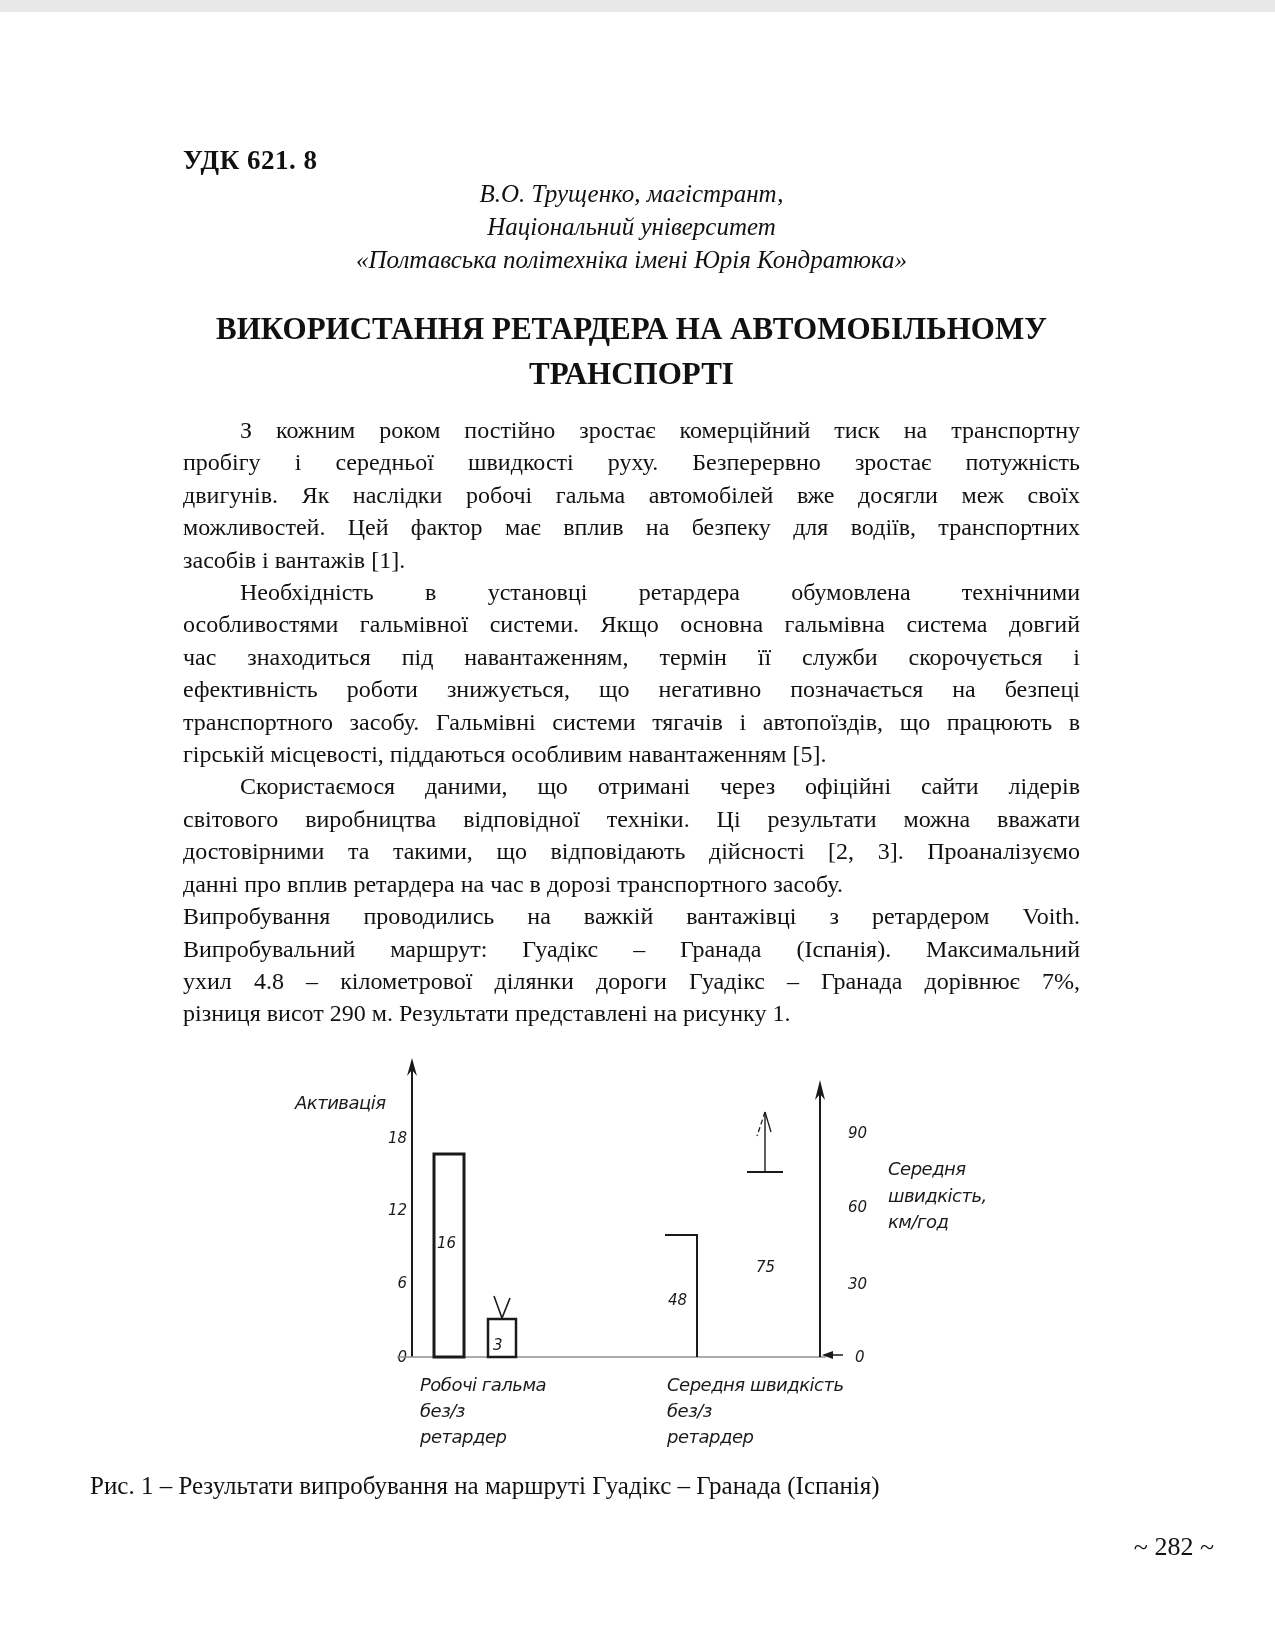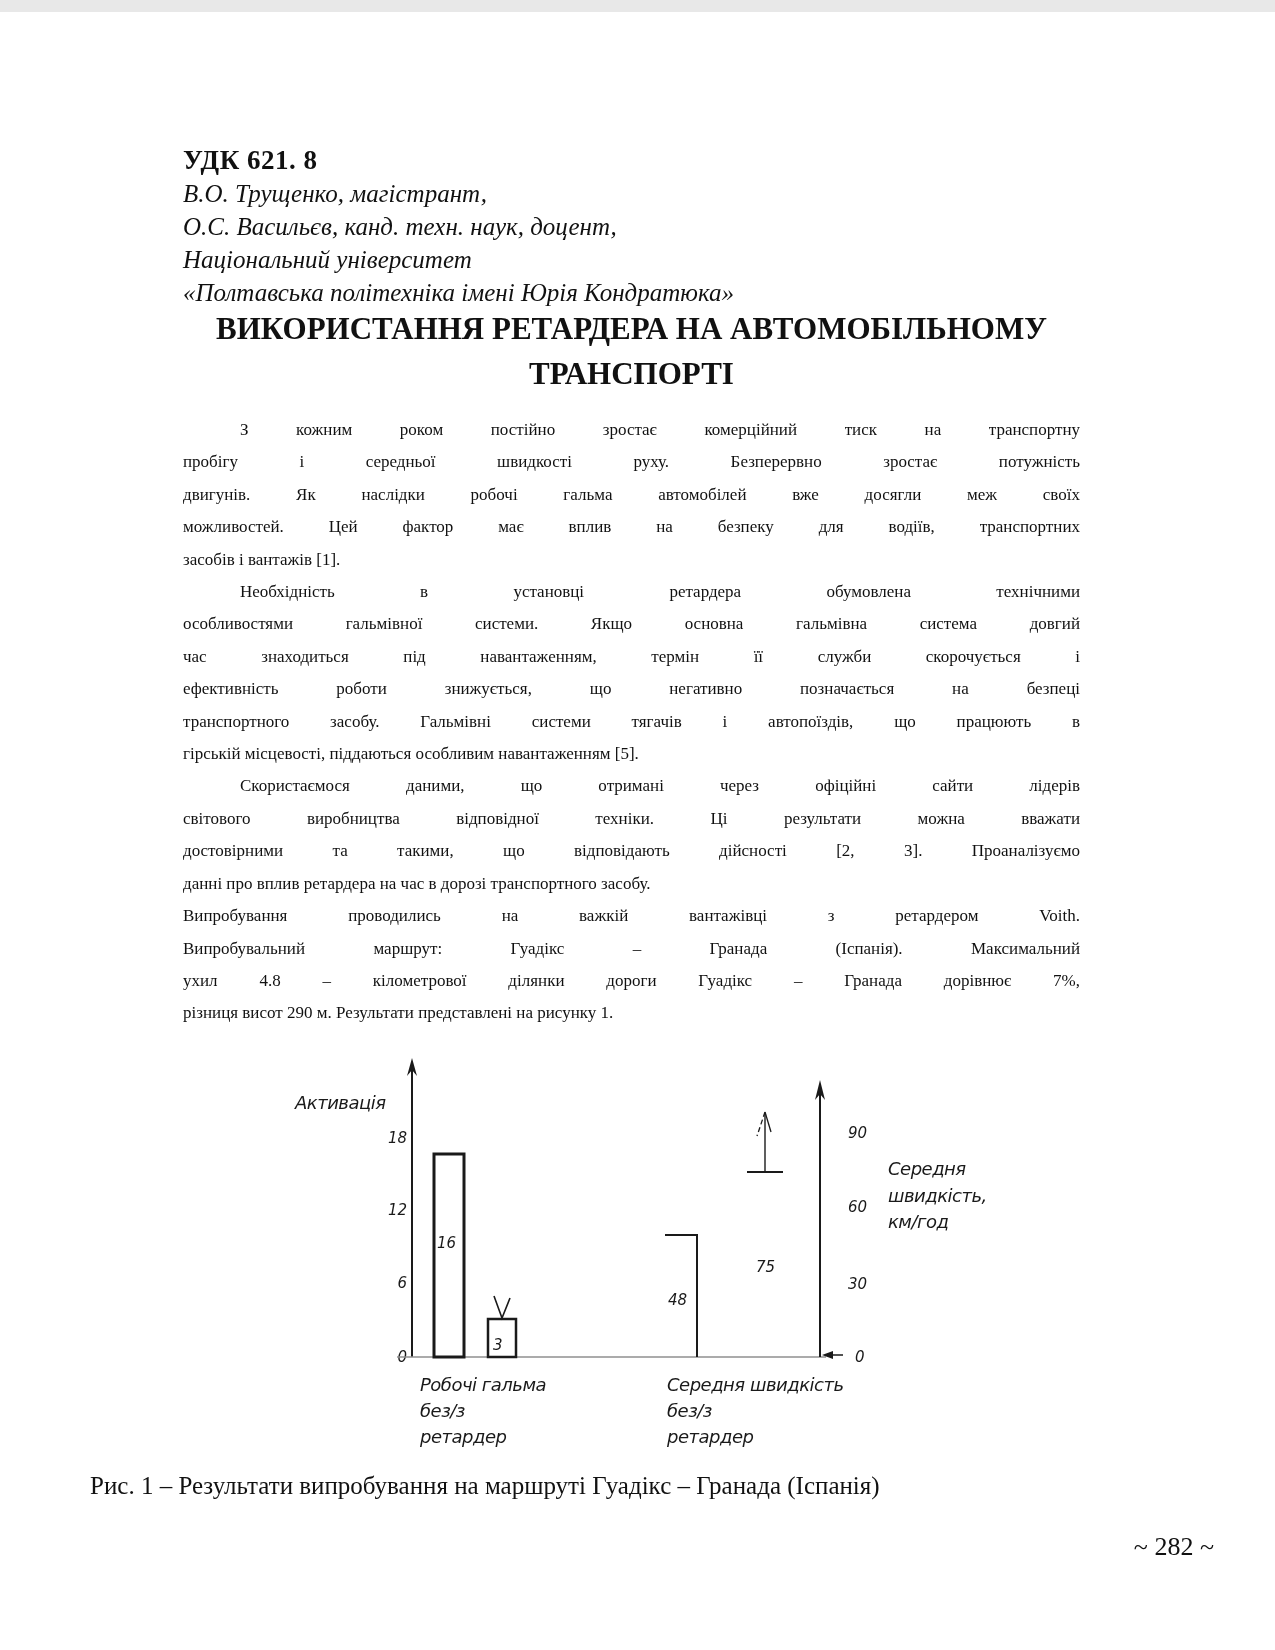--- a/index.html
+++ b/index.html
@@ -7,30 +7,30 @@
     position:relative; width:1275px; height:1650px; margin:12px auto;
     background:#ffffff; overflow:hidden;
     font-family:"Liberation Serif", serif; color:#111;
   }
   .udc {
     position:absolute; left:183px; top:133px;
     font-size:27px; font-weight:bold; letter-spacing:0.5px;
   }
   .authors {
     position:absolute; left:183px; top:165px; width:897px;
-    text-align:left; font-style:italic; font-size:25px; line-height:33px;
+    text-align:center; font-style:italic; font-size:25px; line-height:33px;
   }
   .title {
     position:absolute; left:183px; top:294px; width:897px;
     text-align:center; font-weight:bold; font-size:31px; line-height:45px;
   }
   .title div { white-space:nowrap;text-align:center; }
   .body-text {
     position:absolute; left:183px; top:402px; width:897px;
-    font-size:17px; line-height:32.4px; text-align:justify;
+    font-size:24px; line-height:32.4px; text-align:justify;
   }
   .ln { text-align-last:justify; -moz-text-align-last:justify; }
   .ln.last { text-align-last:left; -moz-text-align-last:left; }
   .ln.indent { text-indent:57px; }
   .figure-chart { position:absolute; left:280px; top:1038px; }
   .caption {
     position:absolute; left:90px; top:1460px; width:1095px;
     text-align:left; font-size:25px;
   }
   .page-number {
@@ -45,21 +45,20 @@
 </style>
 </head>
 <body>
 
 <div class="page">
 
   <div class="udc">УДК 621. 8</div>
 
   <div class="authors">
     <div>В.О. Трущенко, магістрант,</div>
-    <div>О.С. Васильєв, канд. техн. наук, доцент,</div>
     <div>Національний університет</div>
     <div>«Полтавська політехніка імені Юрія Кондратюка»</div>
   </div>
 
   <div class="title">
     <div>ВИКОРИСТАННЯ РЕТАРДЕРА НА АВТОМОБІЛЬНОМУ</div>
     <div>ТРАНСПОРТІ</div>
   </div>
 
   <div class="body-text">

